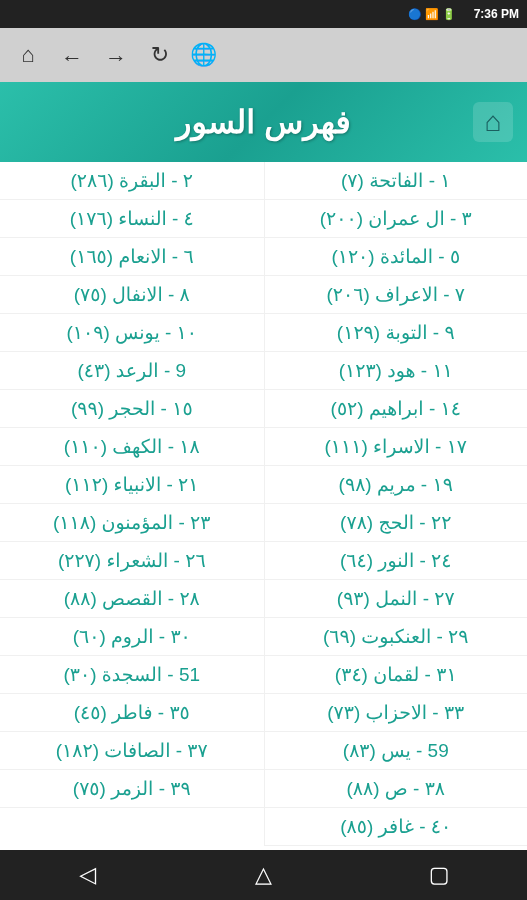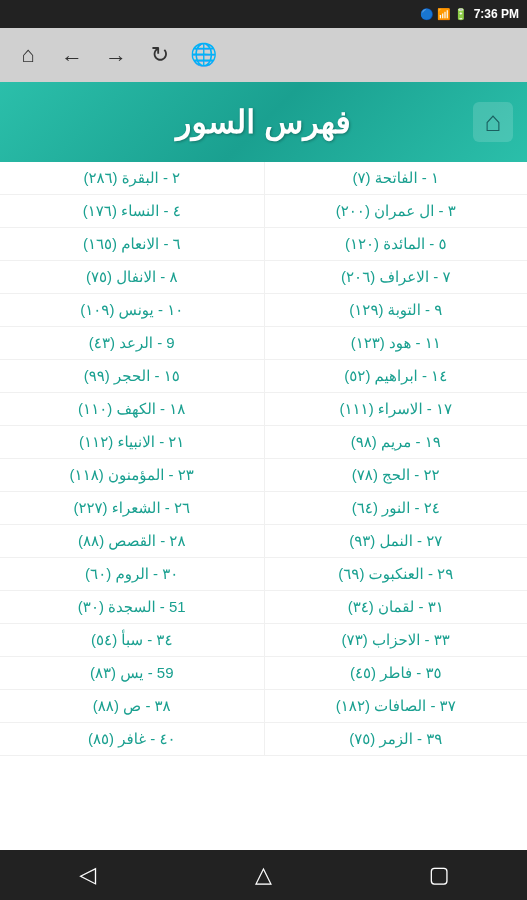--- a/index.html
+++ b/index.html
@@ -26,21 +26,21 @@
       display: flex;
       align-items: center;
       gap: 4px;
       color: white;
       font-size: 11px;
     }
     .status-time {
       color: white;
       font-size: 12px;
       font-weight: bold;
-      margin-left: 2px;
+      margin-left: 14px;
       text-align: center;
     }
 
     
     .nav-bar {
       width: 100%;
       height: 54px;
       background: #d0d0d0;
       display: flex;
       align-items: center;
@@ -110,21 +110,21 @@
     }
 
     .surah-grid {
       display: grid;
       grid-template-columns: 1fr 1fr;
       width: 100%;
     }
 
     .surah-item {
       padding: 7px 28px;
-      font-size: 15px;
+      font-size: 19px;
       color: #1aa090;
       text-align: center;
       direction: rtl;
       border-bottom: 1px solid #f0f0f0;
       font-family: Arial, sans-serif;
     }
     .surah-item:nth-child(odd) {
       border-left: 1px solid #f0f0f0;
     }
 
@@ -197,21 +197,20 @@
       <div class="surah-item">٢٣ - المؤمنون (١١٨)</div>
       <div class="surah-item">٢٤ - النور (٦٤)</div>
       <div class="surah-item">٢٦ - الشعراء (٢٢٧)</div>
       <div class="surah-item">٢٧ - النمل (٩٣)</div>
       <div class="surah-item">٢٨ - القصص (٨٨)</div>
       <div class="surah-item">٢٩ - العنكبوت (٦٩)</div>
       <div class="surah-item">٣٠ - الروم (٦٠)</div>
       <div class="surah-item">٣١ - لقمان (٣٤)</div>
       <div class="surah-item">51 - السجدة (٣٠)</div>
       <div class="surah-item">٣٣ - الاحزاب (٧٣)</div>
-      <div class="surah-item">٣٤ - سبأ (٥٤)</div>
       <div class="surah-item">٣٥ - فاطر (٤٥)</div>
       <div class="surah-item">59 - يس (٨٣)</div>
       <div class="surah-item">٣٧ - الصافات (١٨٢)</div>
       <div class="surah-item">٣٨ - ص (٨٨)</div>
       <div class="surah-item">٣٩ - الزمر (٧٥)</div>
       <div class="surah-item">٤٠ - غافر (٨٥)</div>
     </div>
 </div>
 
 <div class="bottom-nav">

